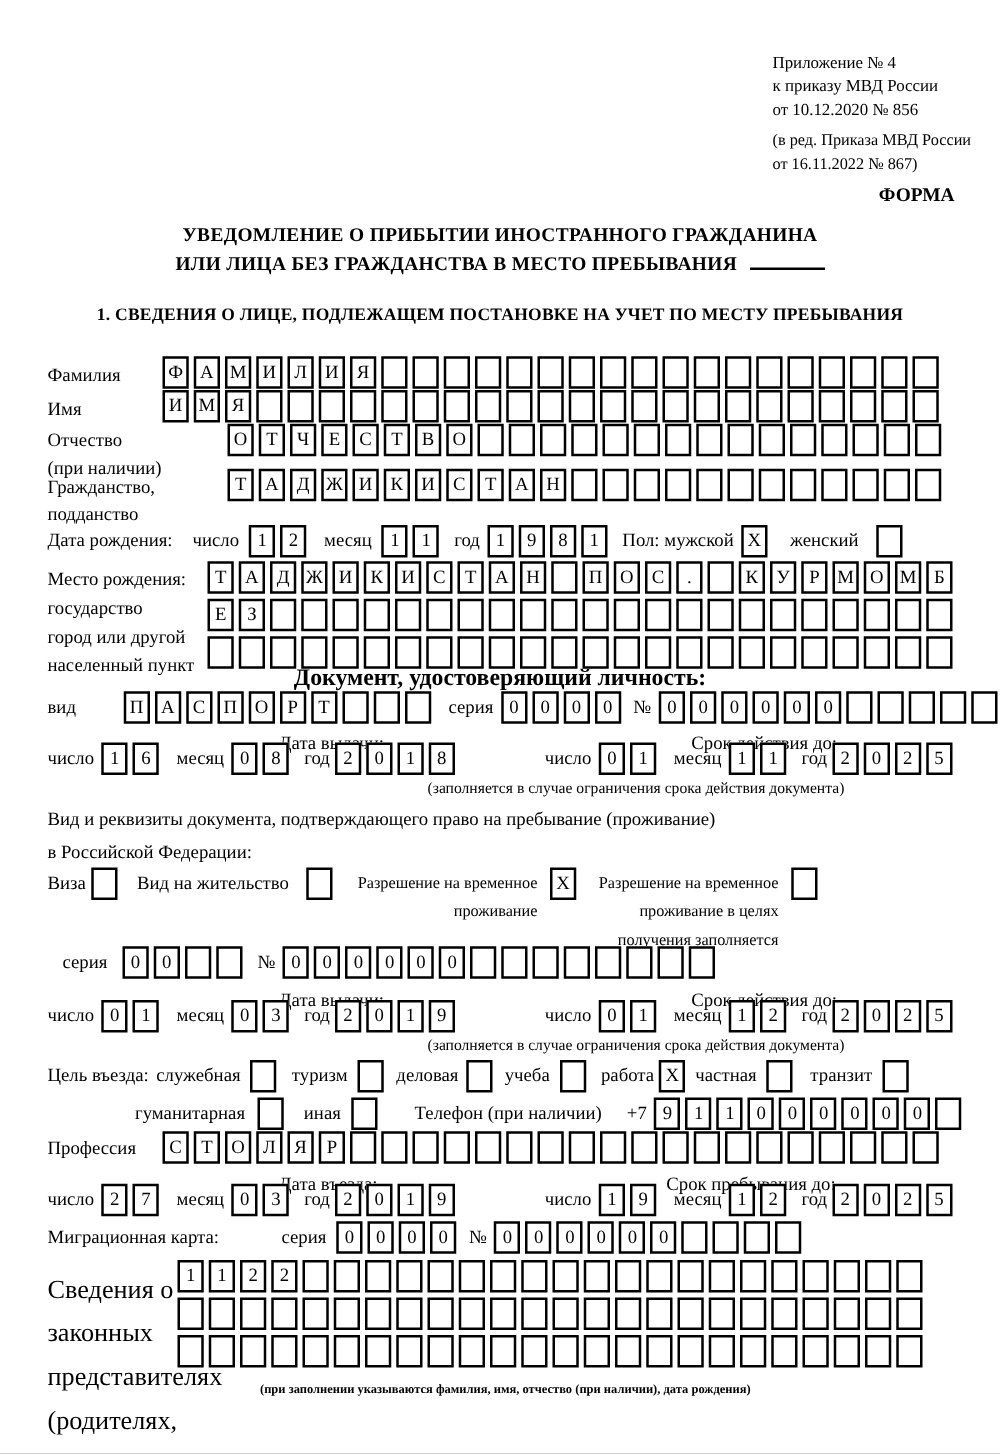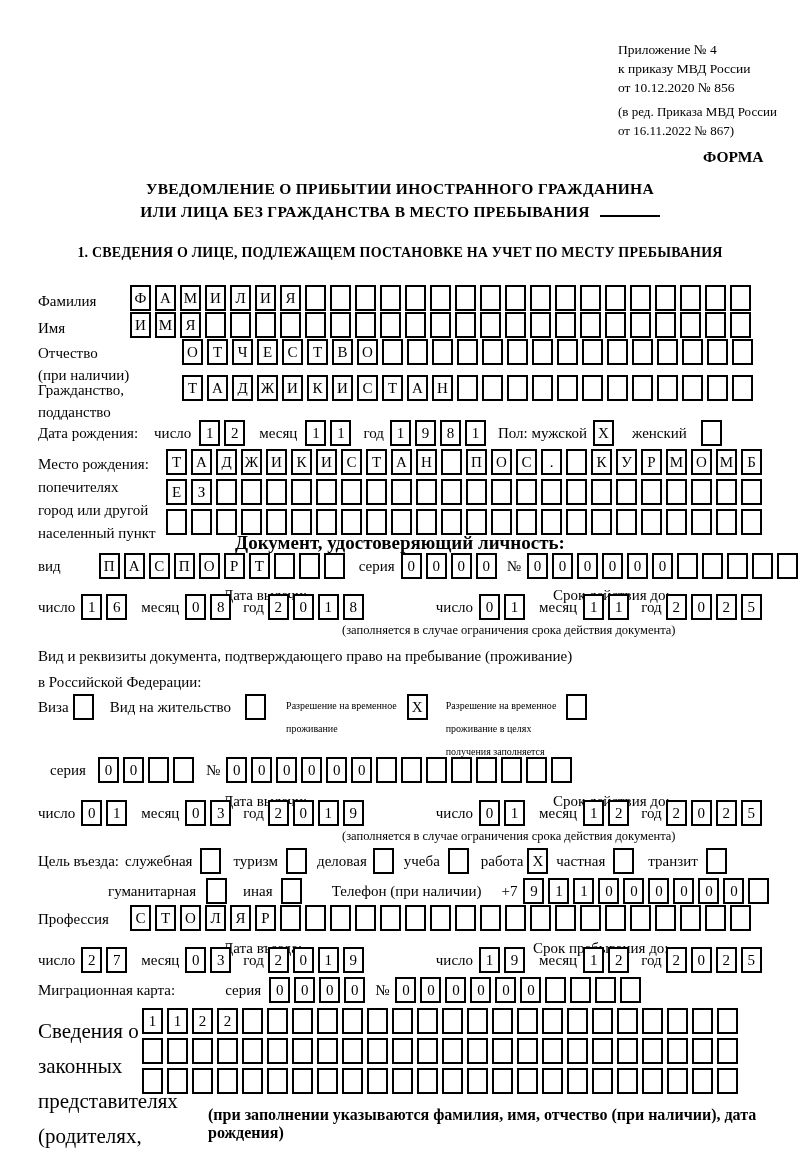--- a/index.html
+++ b/index.html
@@ -30,21 +30,21 @@
     margin-right:4px;
     display:inline-flex; align-items:center; justify-content:center;
     font-size:15px; line-height:1;
     background:#fff;
   }
   .annex { line-height:19px; font-size:13.5px; }
   .annex .rev { font-size:13px; }
   .annex .gap { height:5px; }
   .title-line { font-weight:bold; font-size:15.5px; letter-spacing:0.3px; }
   .title-blank { display:inline-block; width:60px; border-bottom:2px solid #000; margin-left:10px; }
-  .opt-stack { line-height:23px; text-align:left; font-size:10px; }
+  .opt-stack { line-height:23px; text-align:right; font-size:13px; }
   .ml4{margin-left:4px}.ml6{margin-left:6px}.ml8{margin-left:8px}.ml10{margin-left:10px}
   .ml12{margin-left:12px}.ml14{margin-left:14px}.ml16{margin-left:16px}.ml20{margin-left:20px}
   .rep-lbl { line-height:23px; font-size:21px;margin-top:12px; }
 </style>
 </head>
 <body>
 
 <div class="page">
 
   <div class="abs annex" style="left:618px; top:40px;">
@@ -210,21 +210,21 @@
     <span class="cells ml6">
         <span class="cell">X</span>
       </span>
     <span class="lbl ml14">женский</span>
     <span class="cells ml14">
         <span class="cell"></span>
       </span>
   </div>
 
   <div class="abs lbl" style="left:38px; top:451px;">Место рождения:</div>
-  <div class="abs lbl" style="left:38px; top:474px;">попечителях</div>
+  <div class="abs lbl" style="left:38px; top:474px;">государство</div>
   <div class="abs lbl" style="left:38px; top:497px;">город или другой</div>
   <div class="abs lbl" style="left:38px; top:520px;">населенный пункт</div>
   <div class="row" style="left:166px; top:449px;">
       <span class="cells">
         <span class="cell">Т</span>
         <span class="cell">А</span>
         <span class="cell">Д</span>
         <span class="cell">Ж</span>
         <span class="cell">И</span>
         <span class="cell">К</span>
@@ -722,15 +722,15 @@
         <span class="cell"></span>
         <span class="cell"></span>
         <span class="cell"></span>
         <span class="cell"></span>
         <span class="cell"></span>
         <span class="cell"></span>
         <span class="cell"></span>
       </span>
     </div>
 
-  <div class="abs small b" style="left:208px; top:1106px; font-size:16px;">(при заполнении указываются фамилия, имя, отчество (при наличии), дата рождения)</div>
+  <div class="abs small b" style="left:208px; top:1106px; font-size:10px;">(при заполнении указываются фамилия, имя, отчество (при наличии), дата рождения)</div>
 
 </div>
 
 </body></html>

